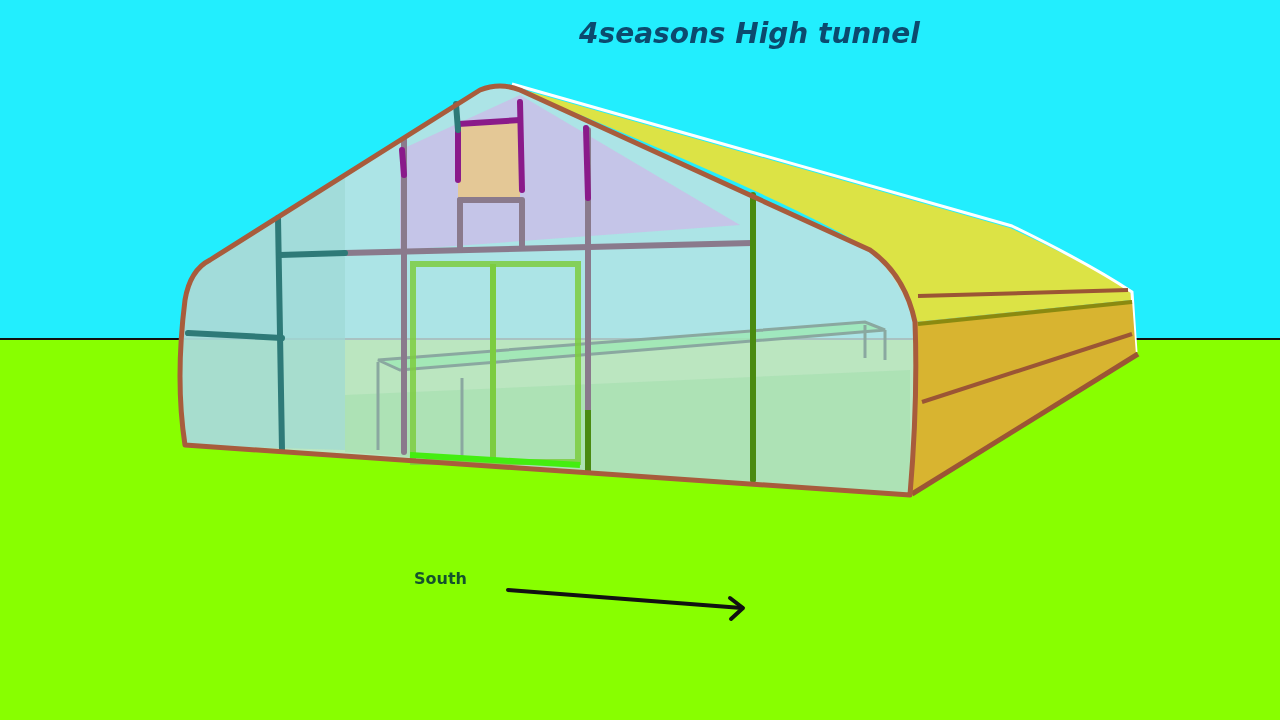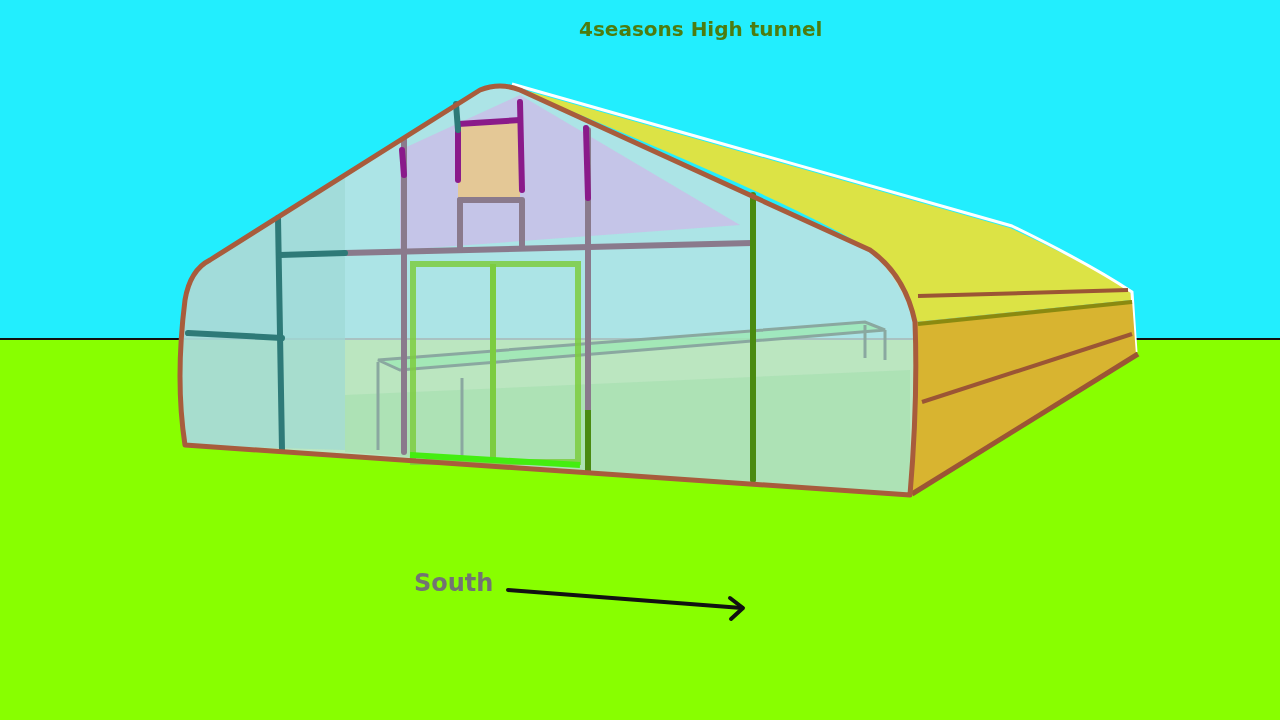--- a/index.html
+++ b/index.html
@@ -1,19 +1,19 @@
 <!DOCTYPE html>
 <html><head>
 <meta charset="utf-8">
 <style>
   html, body { margin: 0; padding: 0; }
   body { width: 1280px; height: 720px; overflow: hidden; position: relative; font-family: "DejaVu Sans", sans-serif; }
   #scene { position: absolute; left: 0; top: 0; width: 1280px; height: 720px; }
-  .title { position: absolute; left: 579px; top: 17px; font-size: 20px; font-weight: bold; color: #4d7c0f; white-space: nowrap; }
-  .south { position: absolute; left: 414px; top: 569px; font-size: 24px; font-weight: bold; color: #737373; white-space: nowrap; }
+  .title { position: absolute; left: 579px; top: 17px; font-size: 28px; font-weight: bold; color: #0c4a6e; white-space: nowrap; font-style: italic; }
+  .south { position: absolute; left: 414px; top: 569px; font-size: 16px; font-weight: bold; color: #14532d; white-space: nowrap; }
 </style>
 </head>
 <body>
 
 <svg id="scene" viewBox="0 0 1280 720" xmlns="http://www.w3.org/2000/svg">
 
   <rect x="0" y="0" width="1280" height="340" fill="#22eefe"></rect>
 
   <rect x="0" y="339" width="1280" height="381" fill="#88ff00"></rect>
   <line x1="0" y1="339" x2="1280" y2="339" stroke="#111" stroke-width="2"></line>

